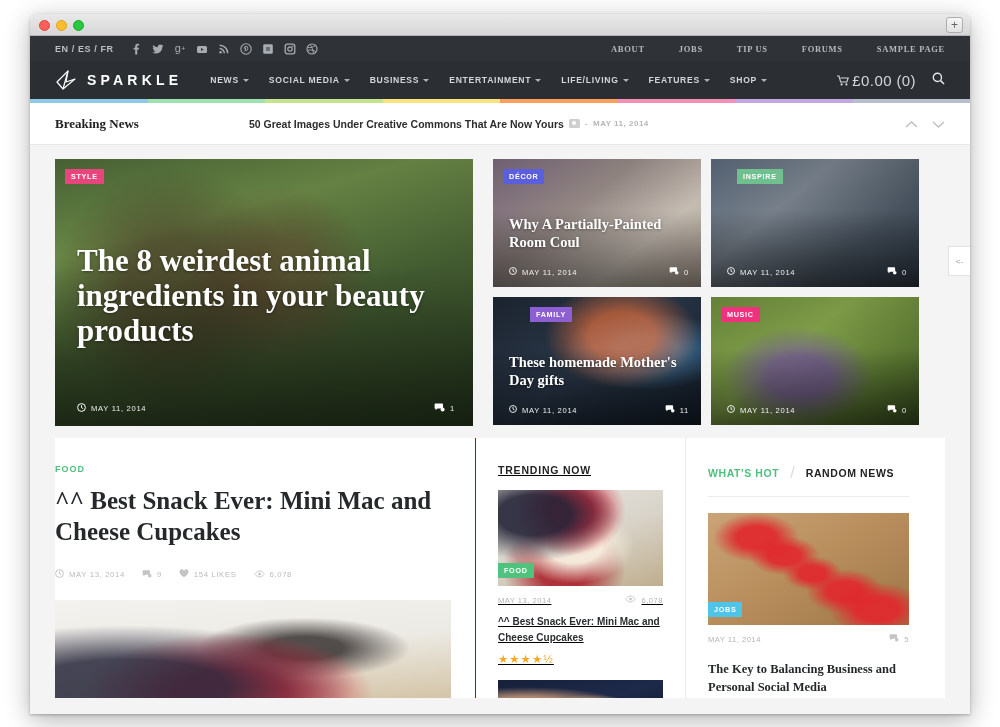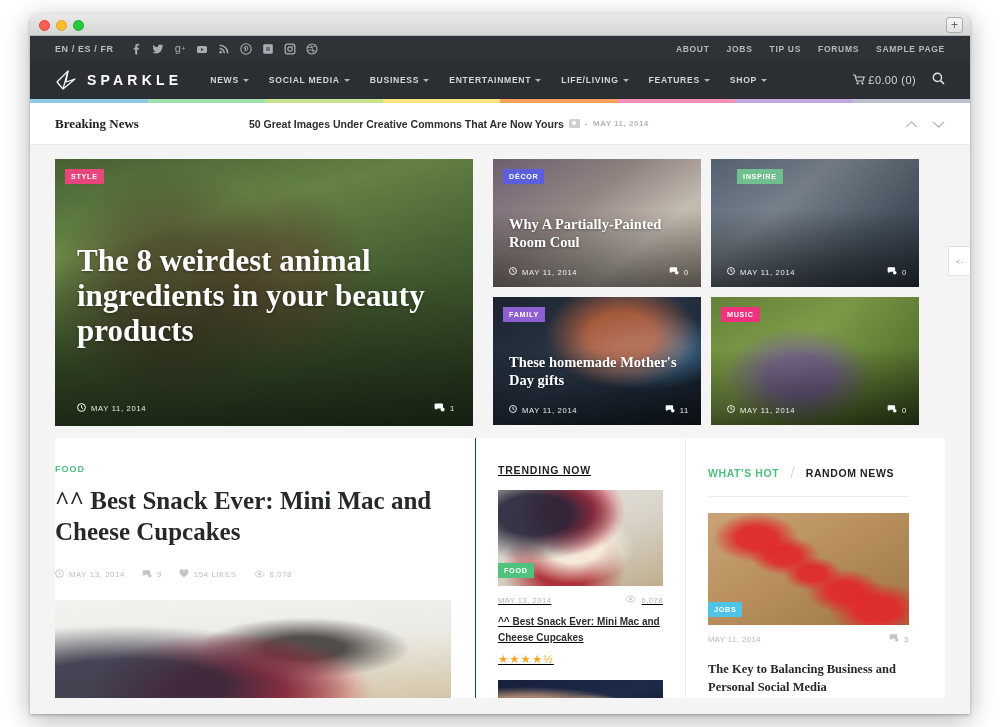--- a/index.html
+++ b/index.html
@@ -56,21 +56,21 @@
     font-size: 9px; letter-spacing: .4px;
   }
   .lang { color: #b9bfc4; font-weight: 700; letter-spacing: .6px; margin-right: 16px; }
   .socials { display: flex; gap: 9px; align-items: center; }
   .soc {
     width: 13px; height: 13px;
     display: flex; align-items: center; justify-content: center;
     color: #a7adb2; font-size: 11px; line-height: 1;
   }
   .soc svg { display: block; }
-  .topnav { margin-left: auto; display: flex; gap: 17px; }
+  .topnav { margin-left: auto; display: flex; gap: 34px; font-family: Liberation Serif, serif; }
   .topnav a { color: #b3b9be; text-decoration: none; font-size: 8.5px; letter-spacing: .7px; font-weight: 600; }
 
   
   .mainnav {
     height: 38px; background: #2b2f33;
     display: flex; align-items: center;
     padding: 0 25px;
     position: relative;
   }
   .logo { display: flex; align-items: center; gap: 10px; margin-right: 28px; }
@@ -81,21 +81,21 @@
   }
   .menu { display: flex; gap: 20px; align-items: center; }
   .menu-item {
     color: #d2d7da; font-size: 8.6px; letter-spacing: .7px;
     font-weight: 600; display: flex; align-items: center; gap: 4px;
     text-decoration: none; white-space: nowrap;
   }
   .caret { border-left: 3px solid transparent; border-right: 3px solid transparent;
            border-top: 3.5px solid #aeb4b8; display: inline-block; }
   .nav-right { margin-left: auto; display: flex; align-items: center; gap: 16px; }
-  .cart { display: flex; align-items: center; gap: 2px; color: #d2d7da; font-size: 11px; letter-spacing: .4px; }
+  .cart { display: flex; align-items: center; gap: 2px; color: #d2d7da; font-size: 15px; letter-spacing: .4px; }
   .search-btn { color: #e2e6e8; }
 
   
   .colorstrip { height: 4px; display: flex; }
   .colorstrip div { flex: 1; }
 
   
   .breaking {
     height: 42px; background: #fff;
     border-bottom: 1px solid #e9e9e9;
@@ -144,21 +144,21 @@
   .card-small { width: 208px; height: 128px; }
 
   .badge {
     position: absolute; z-index: 3; top: 10px; left: 10px;
     font-size: 7.2px; font-weight: 700; letter-spacing: .7px;
     color: #fff; padding: 3px 6px; text-transform: uppercase;
   }
   .badge.style   { background: #e8457c; }
   .badge.decor   { background: #5b5fdd; }
   .badge.inspire { background: #6fbf8f; }
-  .badge.family  { background: #8d5fd3; }
+  .badge.family  { background: #8d5fd3; margin-left: 27px; }
   .badge.music   { background: #f0317e; }
   .badge.food    { background: #4fc37e; }
   .badge.jobs    { background: #4ec5e8; }
 
   .card-title {
     position: absolute; z-index: 3; left: 22px; right: 18px;
     font-family: "Liberation Serif", serif;
     color: #fff; font-weight: 700; line-height: 1.13;
     text-shadow: 0 1px 3px rgba(0,0,0,.4);
   }

